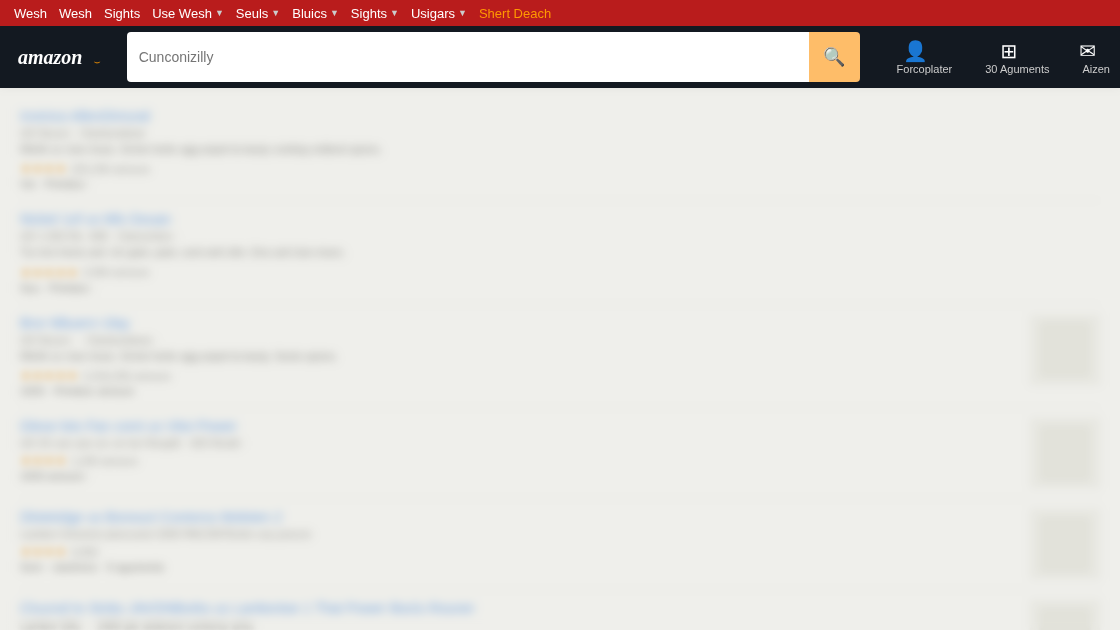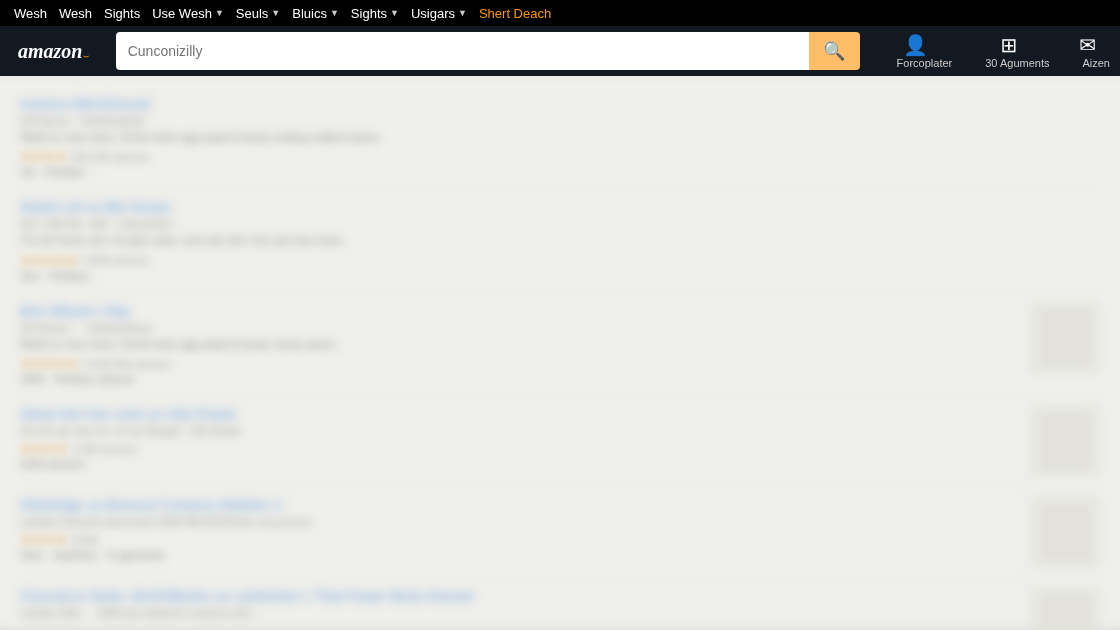--- a/index.html
+++ b/index.html
@@ -9,21 +9,21 @@
     .blur-overlay {
       position: absolute;
       top: 0; left: 0; right: 0; bottom: 0;
       backdrop-filter: blur(4px);
       z-index: 1;
       background: rgba(220,220,210,0.45);
     }
 
     
     .header {
-      background: #000000;
+      background: #b91c1c;
       height: 26px;
       display: flex;
       align-items: center;
       padding: 0 8px;
       position: relative;
       z-index: 2;
     }
     .nav-item {
       color: #fff;
       font-size: 13px;
@@ -43,21 +43,21 @@
       padding: 6px 10px;
       display: flex;
       align-items: center;
       gap: 10px;
       position: relative;
       z-index: 2;
     }
     .logo-wrap {
       display: flex;
       align-items: center;
-      gap: 8px;
+      gap: 19px;
       padding: 4px 8px;
       border-radius: 3px;
     }
     .logo-text {
       color: #fff;
       font-size: 20px;
       font-weight: bold;
       font-style: italic;
       font-family: Georgia, serif;
     }
@@ -66,21 +66,21 @@
       font-size: 11px;
       position: relative;
       top: 4px;
       left: -8px;
     }
     .search-bar {
       flex: 1;
       display: flex;
       border-radius: 4px;
       overflow: hidden;
-      height: 38px;
+      height: 50px;
     }
     .search-input {
       flex: 1;
       border: none;
       outline: none;
       padding: 0 12px;
       font-size: 14px;
       background: #fff;
       color: #555;
     }

